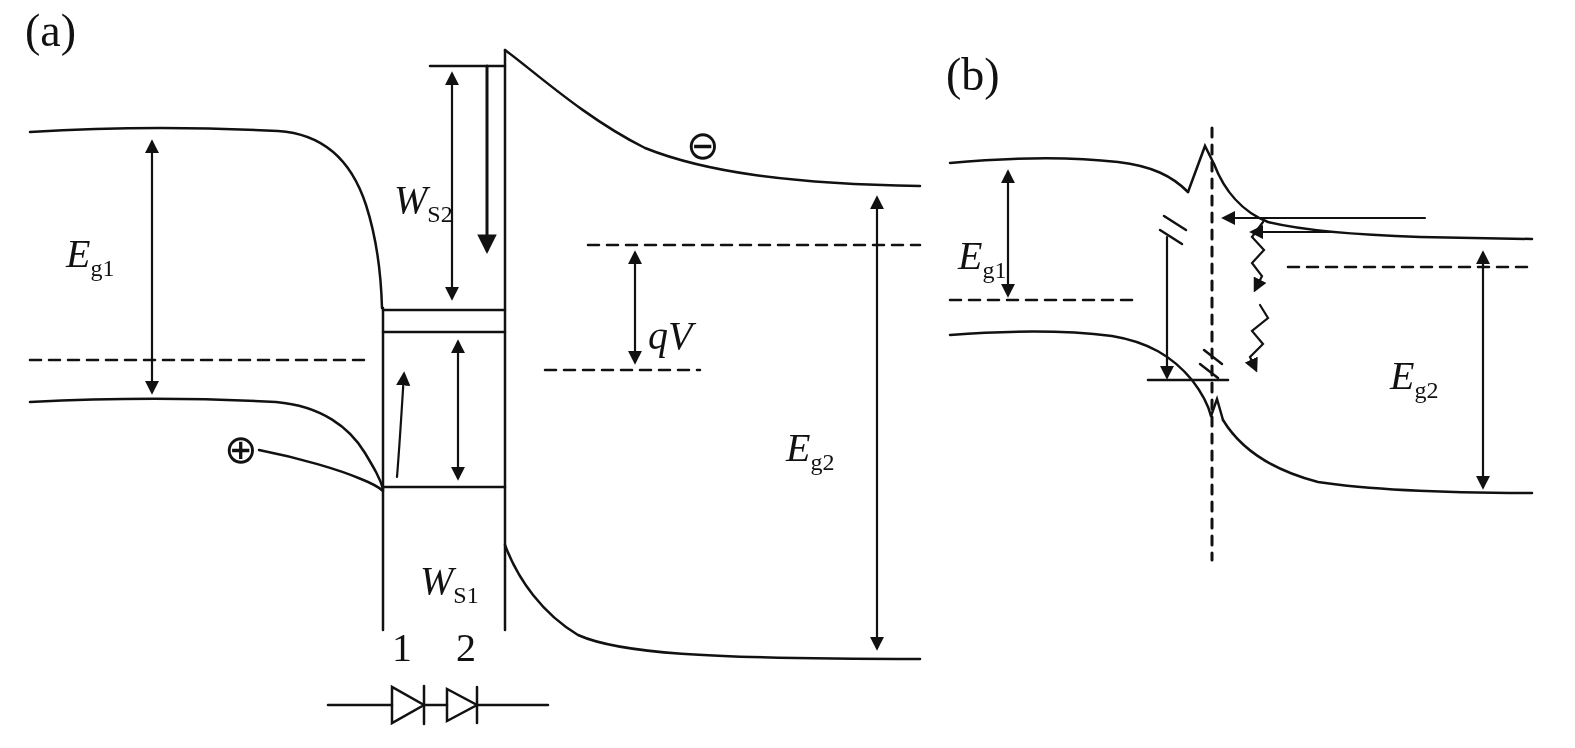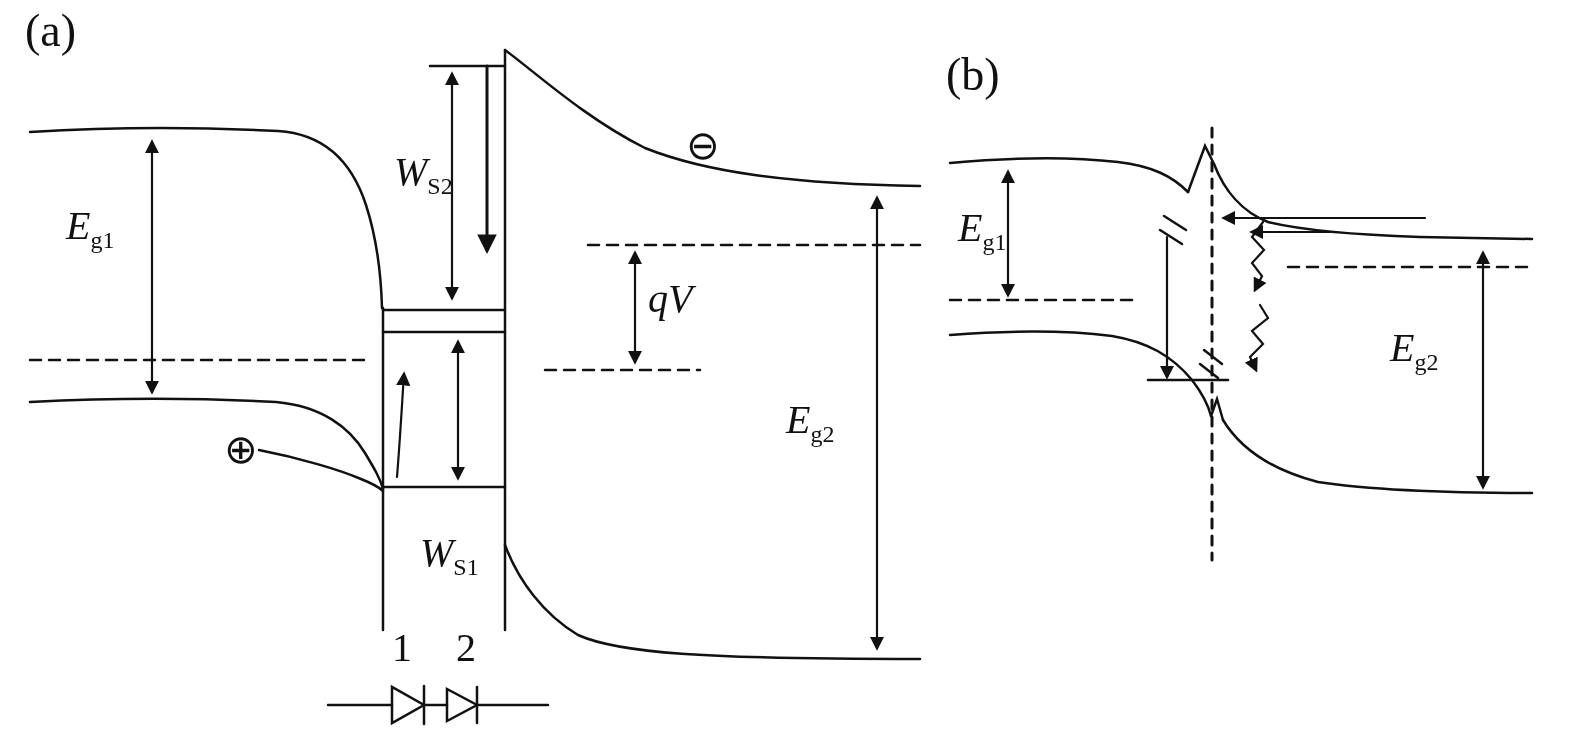--- a/index.html
+++ b/index.html
@@ -1,20 +1,20 @@
 <!DOCTYPE html>
 <html><head>
 <meta charset="utf-8">
 <style>
   html,body{margin:0;padding:0;background:#ffffff;}
   #figure{position:relative;width:1575px;height:748px;background:#ffffff;overflow:hidden;
           font-family:"Liberation Serif", "DejaVu Serif", serif;}
   #linework{position:absolute;left:0;top:0;}
   .panel-label{position:absolute;font-size:46px;color:#111;line-height:1;}
-  .math-label{position:absolute;font-size:40px;color:#111;line-height:1;white-space:nowrap;}
+  .math-label{position:absolute;font-size:40px;color:#111;line-height:1;white-space:nowrap;margin-top:28px;}
   .math-label .mi{font-style:italic;}
   .math-label sub{font-style:normal;font-size:0.60em;line-height:0;}
   .num-label{position:absolute;font-size:40px;color:#111;line-height:1;}
   .charge-symbol{position:absolute;font-size:40px;line-height:1;color:#111;
                  font-family:"DejaVu Sans", sans-serif;}
 </style>
 </head>
 <body>
 
 <div id="figure">
@@ -94,21 +94,21 @@
   </svg>
 
   <div class="panel-label" style="left:25px;top:8px">(a)</div>
 
   <div class="math-label" style="left:66px;top:206px"><span class="mi">E</span><sub>g1</sub></div>
 
   <div class="math-label" style="left:394px;top:152px"><span class="mi">W</span><sub>S2</sub></div>
 
   <div class="math-label" style="left:420px;top:533px"><span class="mi">W</span><sub>S1</sub></div>
 
-  <div class="math-label" style="left:648px;top:279px"><span class="mi">qV</span></div>
+  <div class="math-label" style="left:648px;top:288px"><span class="mi">qV</span></div>
 
   <div class="math-label" style="left:786px;top:400px"><span class="mi">E</span><sub>g2</sub></div>
 
   <div class="num-label" style="left:392px;top:628px">1</div>
 
   <div class="num-label" style="left:456px;top:628px">2</div>
 
   <div class="charge-symbol" style="left:224px;top:429px">⊕</div>
 
   <div class="charge-symbol" style="left:686px;top:125px">⊖</div>

